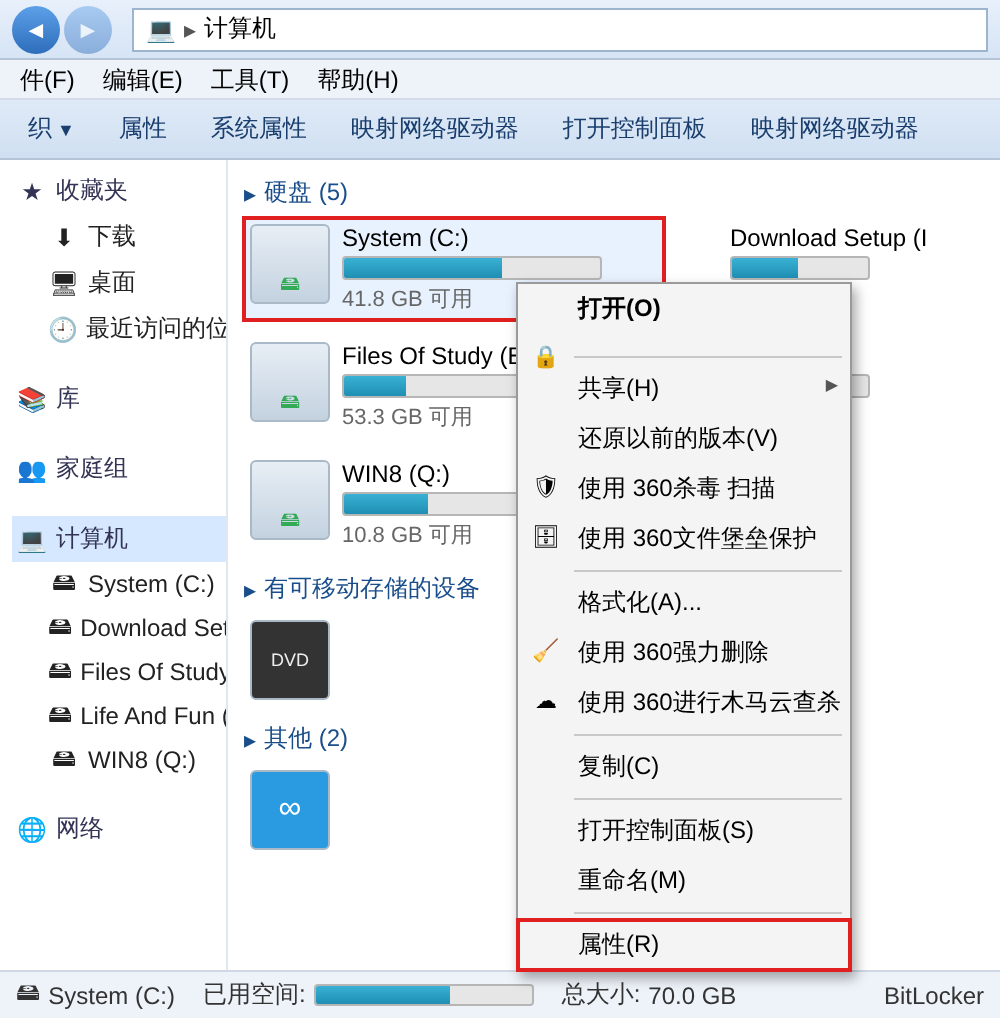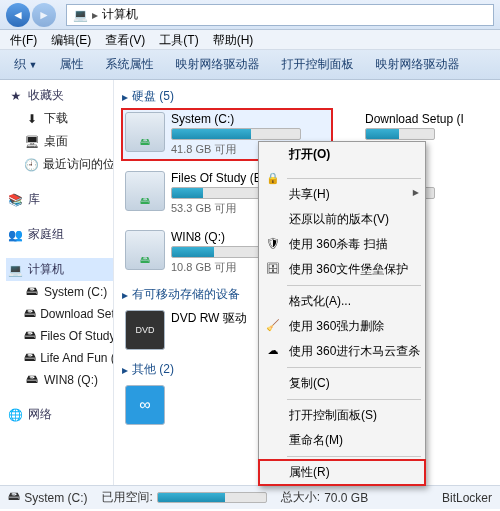--- a/index.html
+++ b/index.html
@@ -54,21 +54,20 @@
   <div class="addressbox">
     <span class="ic">💻</span>
     <span class="sep">▸</span>
     <span>计算机</span>
   </div>
 </div>
 
 <div class="menubar">
   <span>件(F)</span>
   <span>编辑(E)</span>
-  <span>查看(V)</span>
   <span>工具(T)</span>
   <span>帮助(H)</span>
 </div>
 
 <div class="toolbar">
   <span>织</span>
   <span>属性</span>
   <span>系统属性</span>
   <span>映射网络驱动器</span>
   <span>打开控制面板</span>
@@ -190,23 +189,20 @@
               <div class="fill" style="width:48%"></div>
             </div>
           <div class="sub">10.8 GB 可用</div>
         </div>
       </div>
     </div>
 
     <div class="section-head" style="margin-top:6px">▸ <span>有可移动存储的设备</span></div>
     <div class="drive">
       <div class="dicon" style="background:#333;color:#eee;font-size:9px;align-items:center">DVD</div>
-      <div class="dinfo">
-          <div class="dname">DVD RW 驱动</div>
-        </div>
     </div>
 
     <div class="section-head" style="margin-top:6px">▸ <span>其他 (2)</span></div>
     <div class="drive">
       <div class="dicon" style="background:#2a9be0;color:#fff;align-items:center;font-size:16px">∞</div>
     </div>
 
     <svg class="arrow-annot" width="190" height="320">
       <defs>
           <marker id="ah" markerWidth="8" markerHeight="8" refX="6" refY="3" orient="auto">

